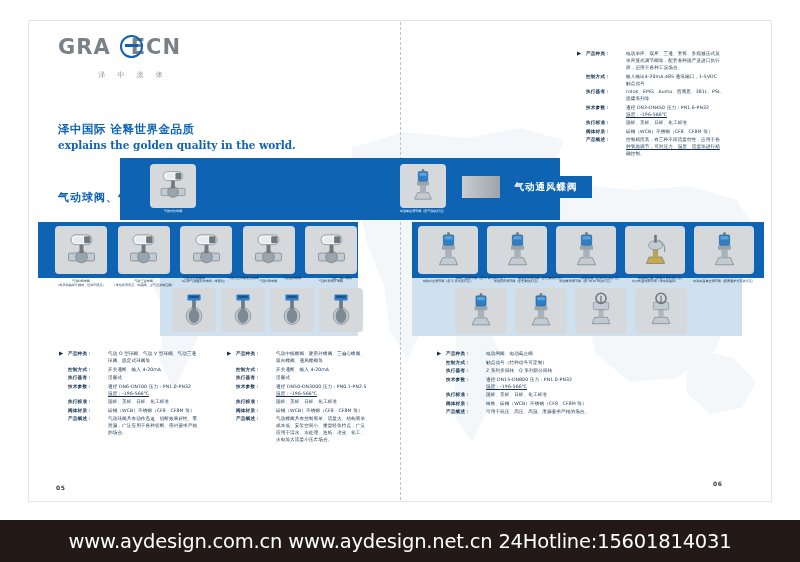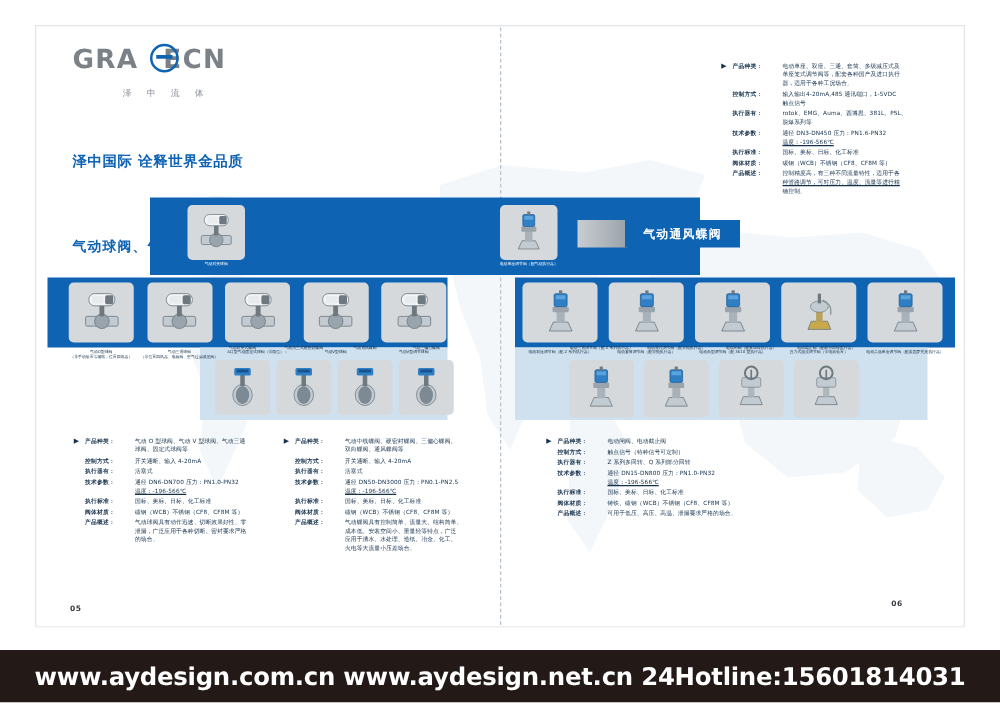--- a/index.html
+++ b/index.html
@@ -71,21 +71,21 @@
   .spec-top-right{position:absolute;left:586px;top:50px;width:176px;}
 
   
   .pg{position:absolute;font-size:6px;font-weight:bold;color:#33393f;letter-spacing:.5px;}
   .pg-left{left:56px;top:484px;}
   .pg-right{left:713px;top:480px;}
 
   
   .footer{position:absolute;left:0;top:520px;width:800px;height:42px;background:#231a17;
     display:flex;align-items:center;justify-content:center;}
-  .footer-text{color:#ffffff;font-size:19.5px;font-weight:bold;letter-spacing:-.2px;
+  .footer-text{color:#ffffff;font-size:19.5px;font-weight:normal;letter-spacing:-.2px;
     font-family:"DejaVu Sans","Liberation Sans",sans-serif;}
   .footer-gap{position:absolute;left:0;top:502px;width:800px;height:18px;background:#ffffff;}
 </style>
 </head>
 <body>
 
 <div class="page">
 
   <div class="worldmap">
     <svg viewBox="0 0 800 500" xmlns="http://www.w3.org/2000/svg">
@@ -108,20 +108,21 @@
   <div class="logo">
     <div class="logo-word">
       <span>GRA</span><span style="display:inline-block;width:20px;"></span><span>ECN</span>
     </div>
     <div class="logo-ring"></div>
     <div class="logo-sub">泽 中 流 体</div>
   </div>
 
   <div class="slogan">
     <div class="cn">泽中国际  诠释世界金品质</div>
+    <div class="en">explains the golden quality in the world.</div>
   </div>
 
   <div class="hero-strip"></div>
   <div class="sec-title-right-tail"></div>
 
   <div class="sec-title-left">气动球阀、气动蝶阀</div>
   <div class="sec-title-right">气动通风蝶阀</div>
 
   <div class="band-left"></div>
   <div class="band-right"></div>

